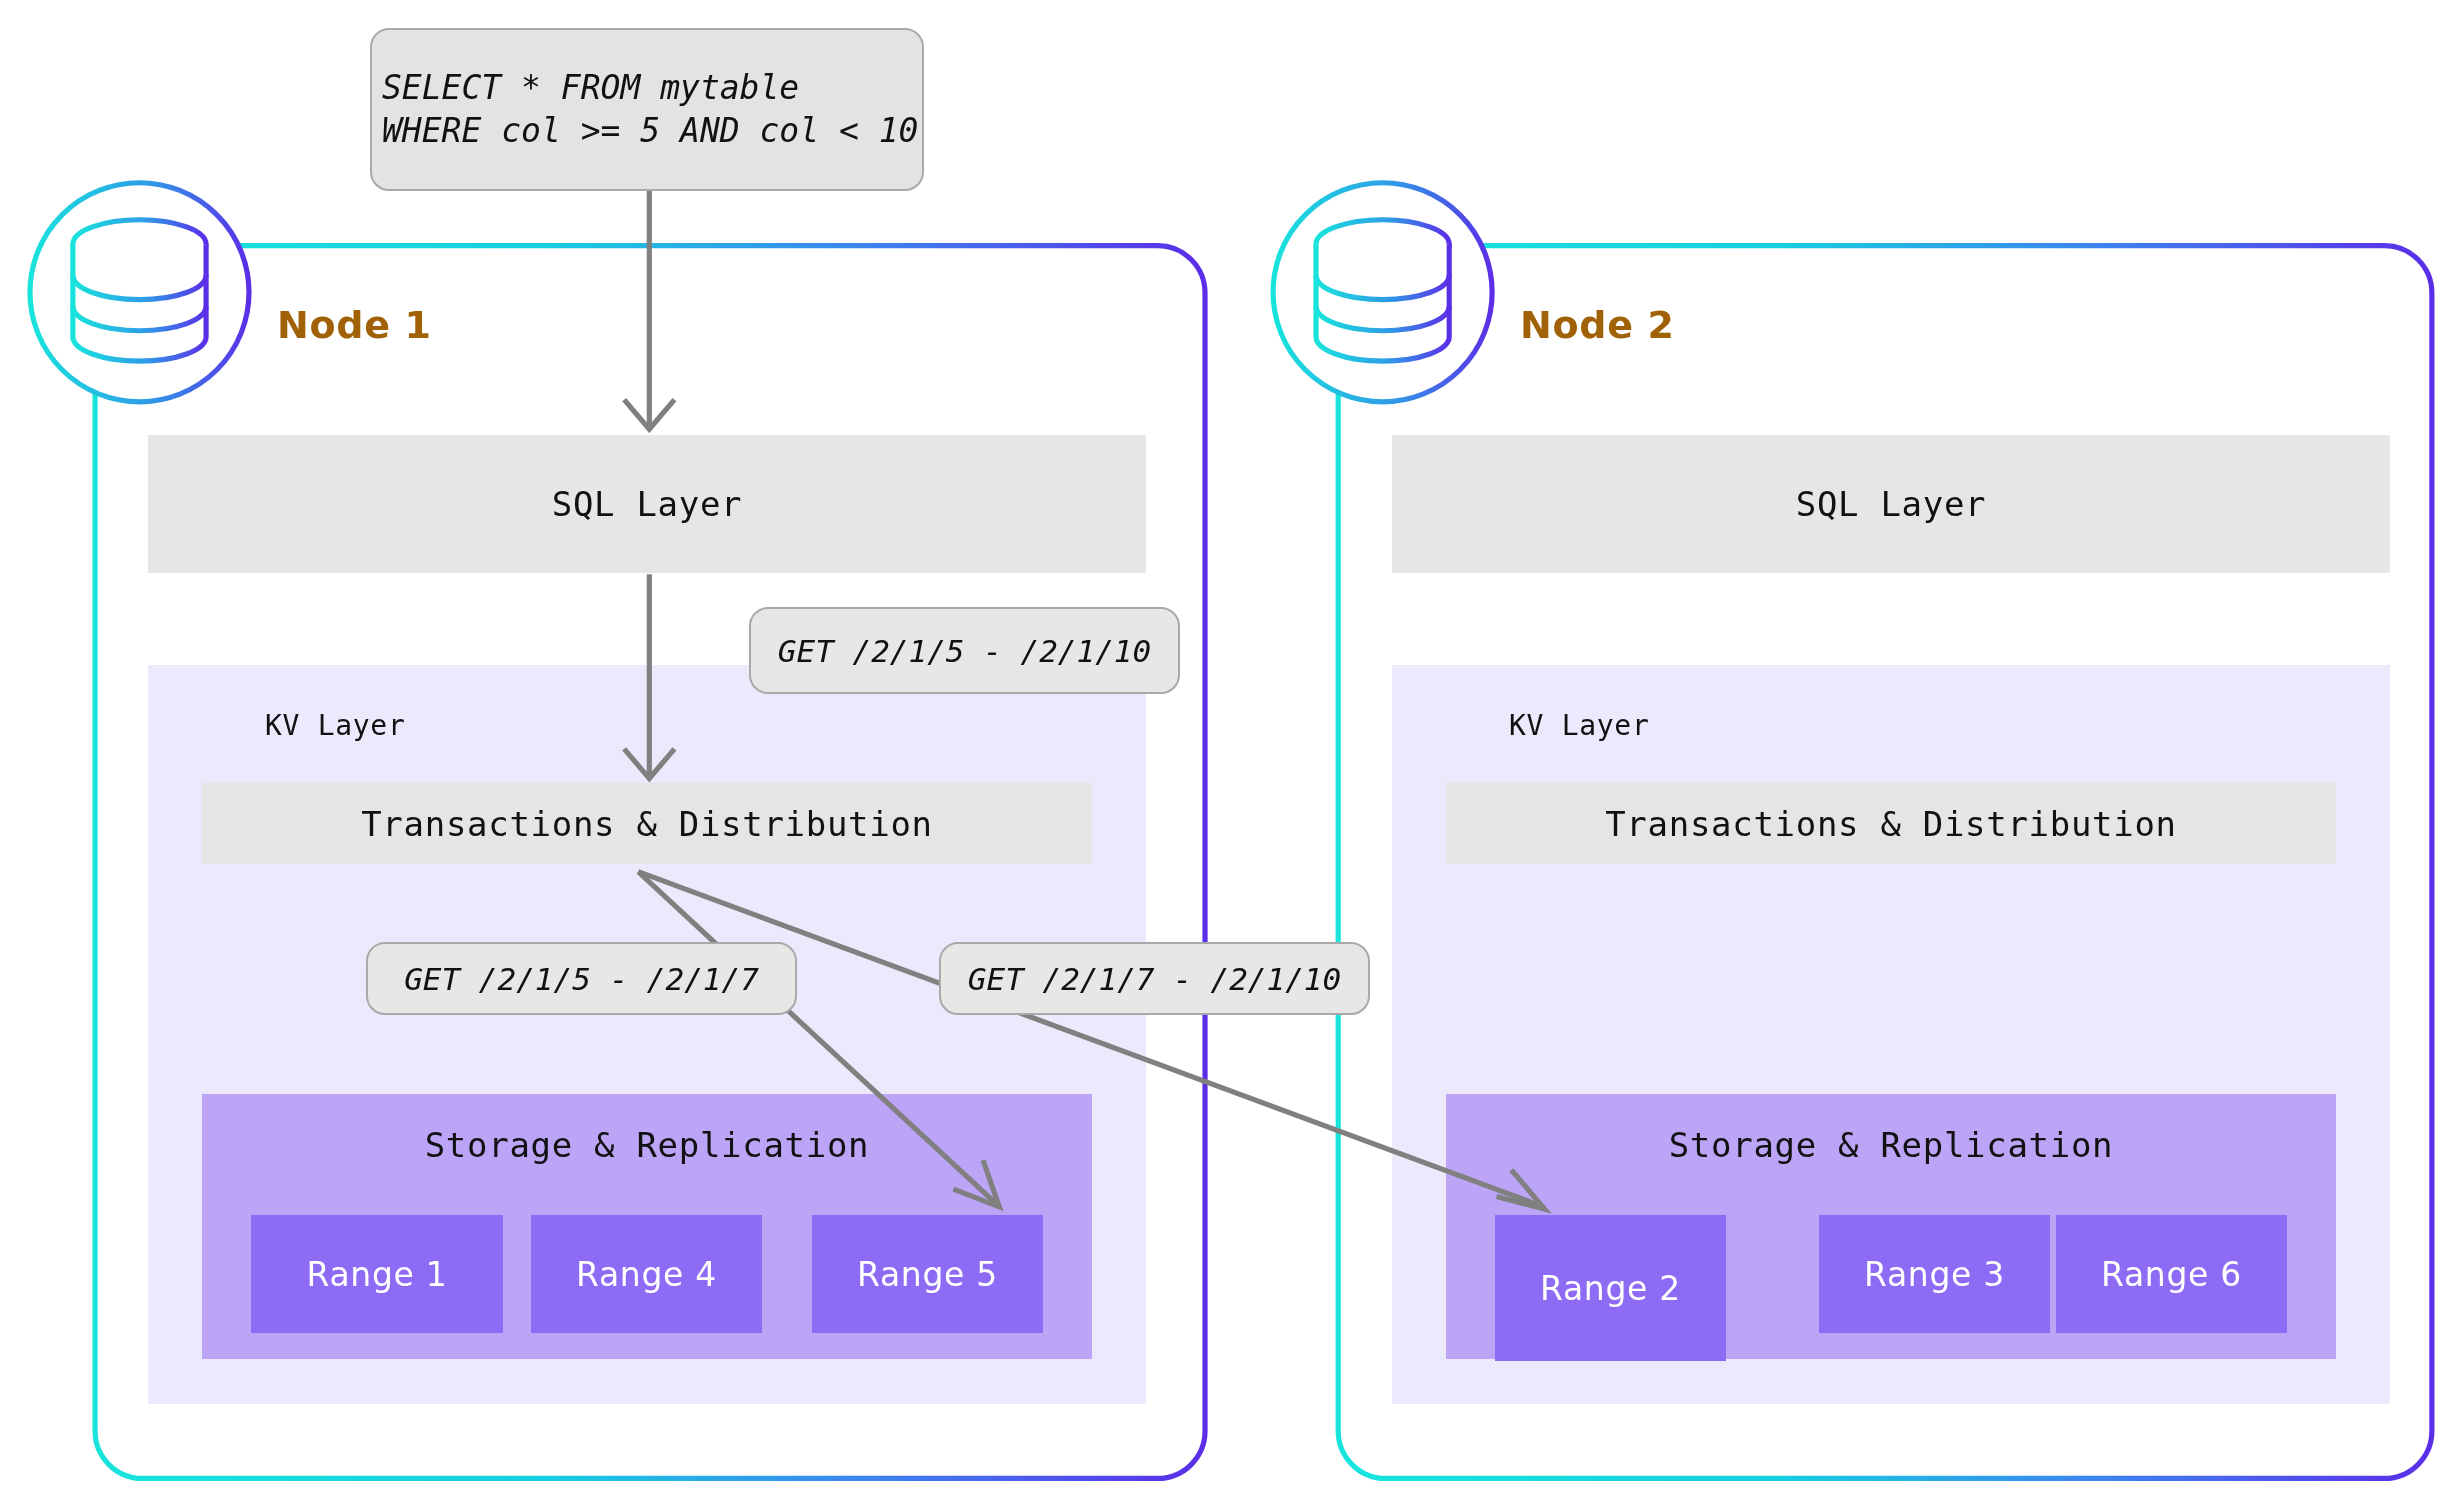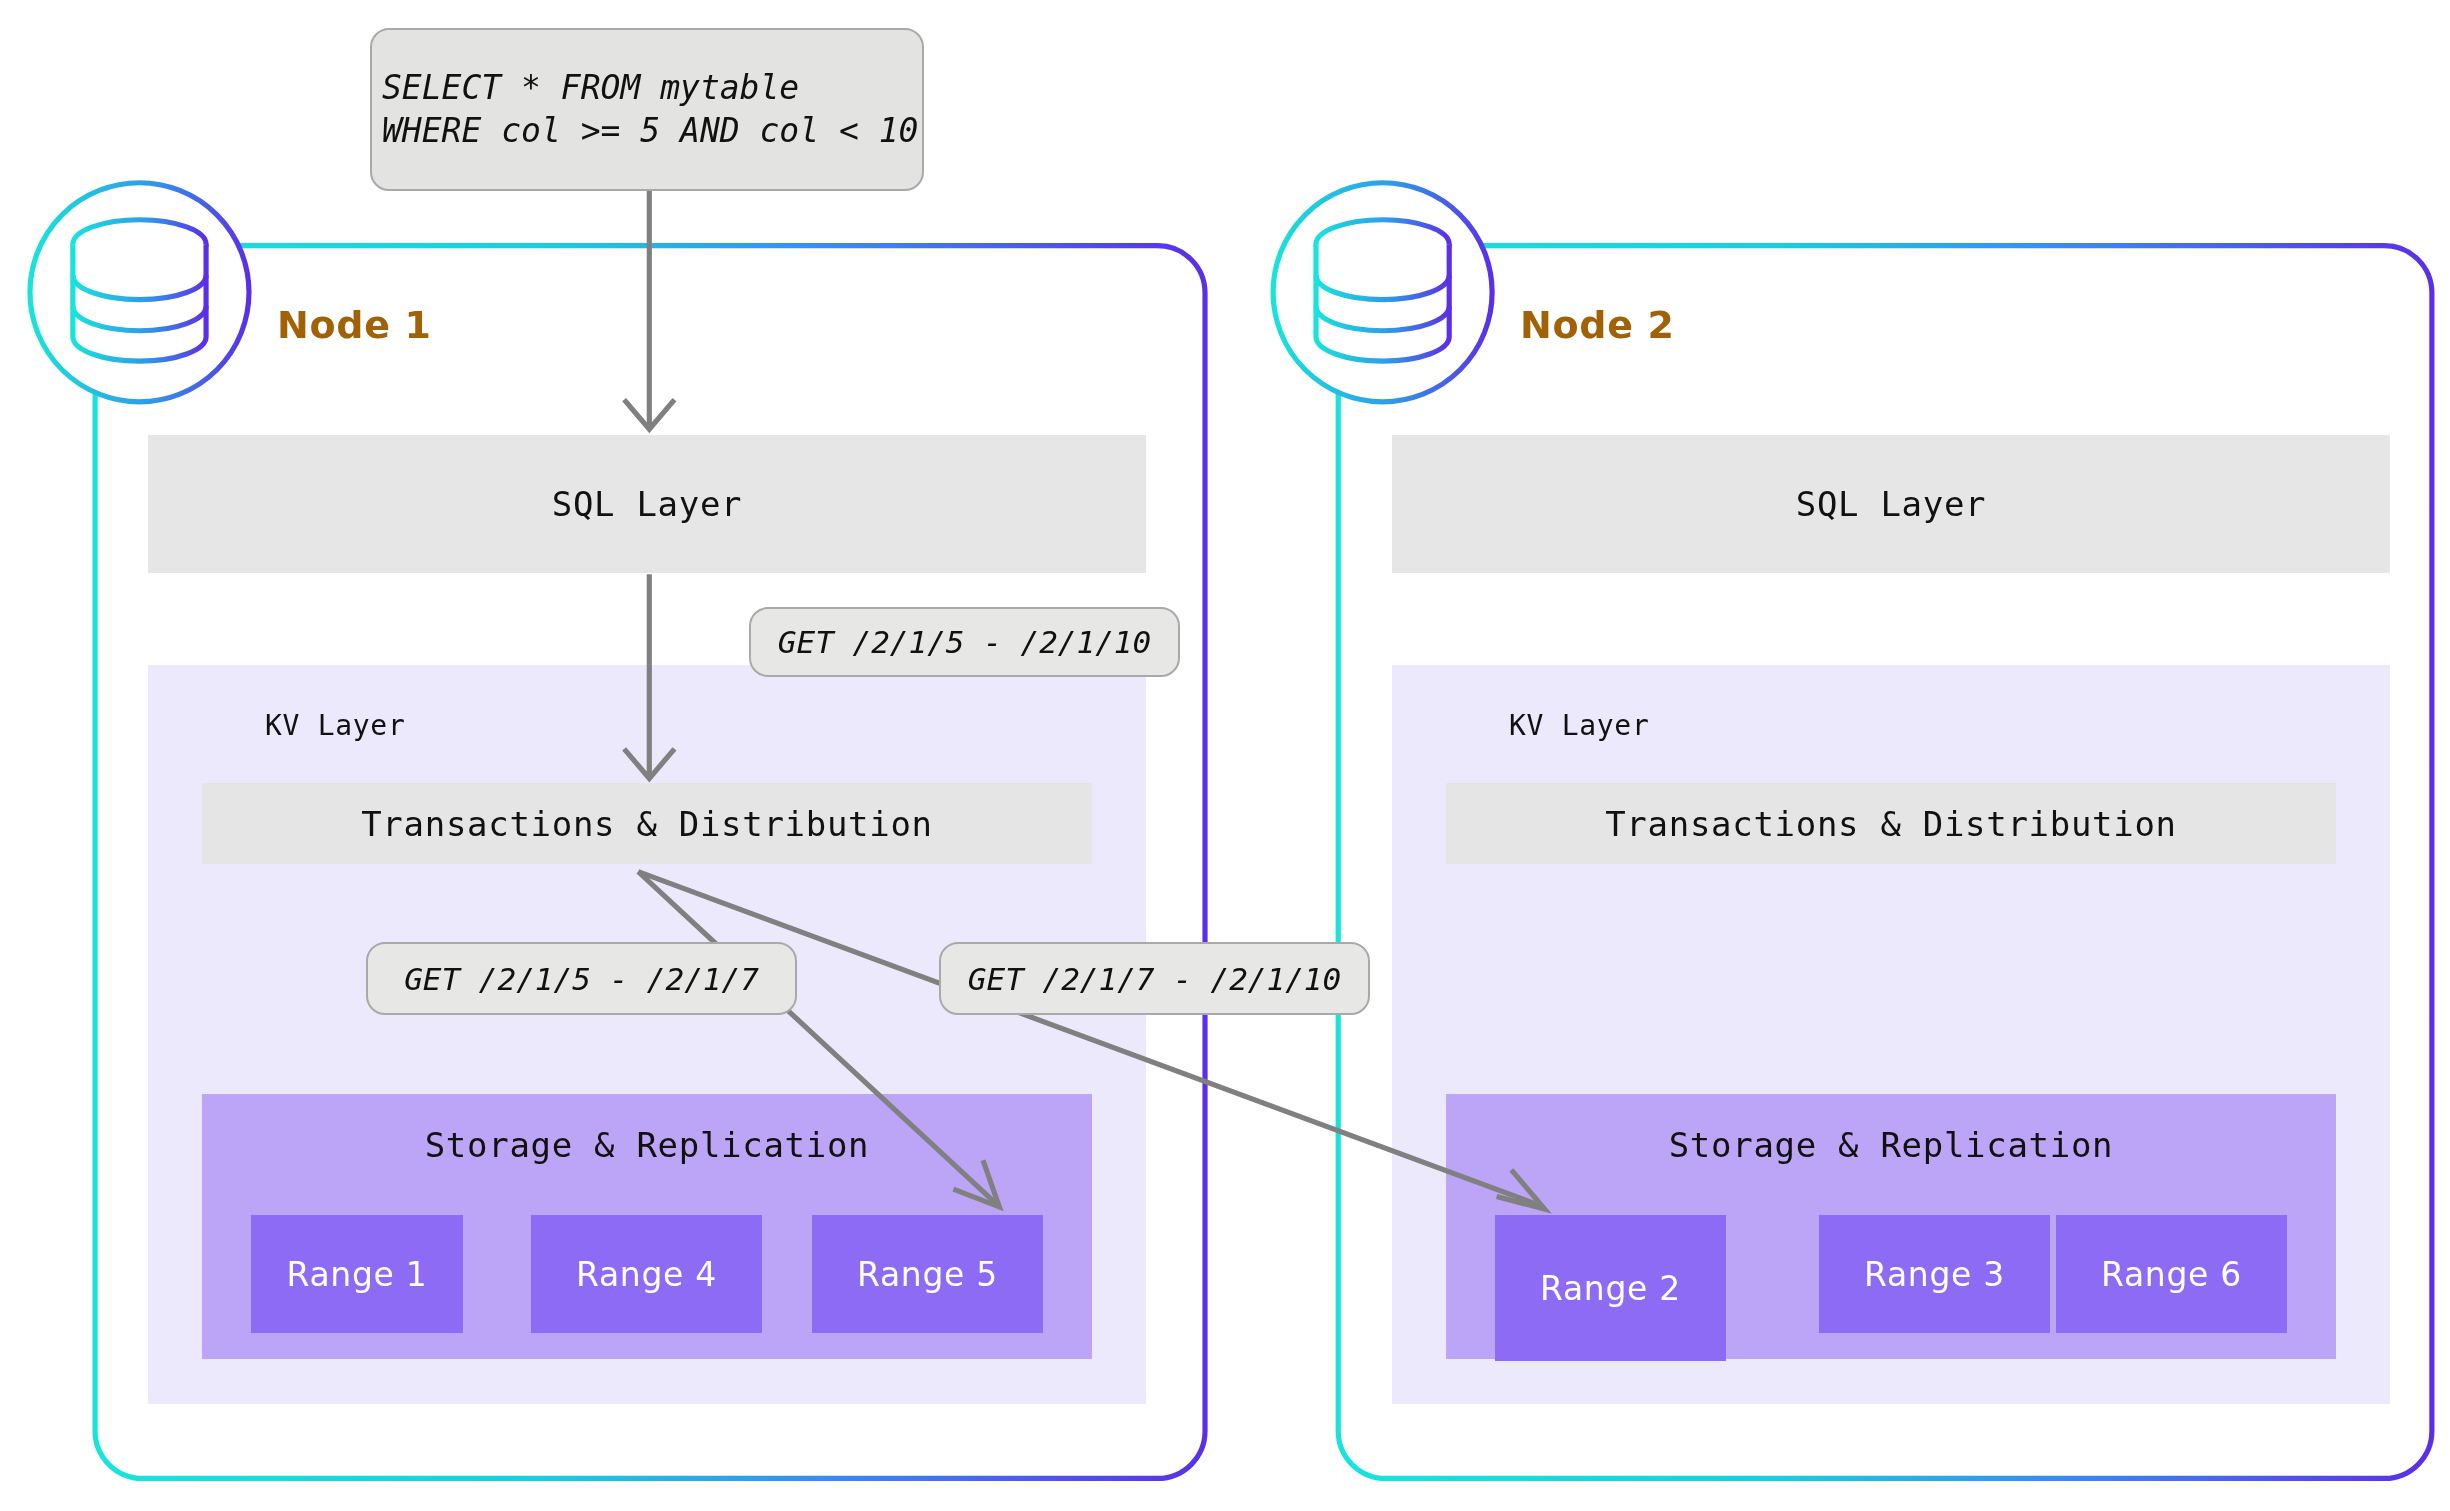--- a/index.html
+++ b/index.html
@@ -197,21 +197,21 @@
 
   <div class="kv-panel" style="left:148px; top:665px; width:998px; height:739px;"></div>
   <div class="kv-label" style="left:265px; top:709px;">KV Layer</div>
 
   <div class="txn-box" style="left:202px; top:783px; width:890px; height:81px;">
     <span>Transactions &amp; Distribution</span>
   </div>
 
   <div class="storage-box" style="left:202px; top:1094px; width:890px; height:265px;">
     <div class="storage-title" style="top:31px;">Storage &amp; Replication</div>
-    <div class="range-box" style="left:49px; top:121px; width:212px; height:118px;">
+    <div class="range-box" style="left:49px; top:121px; width:252px; height:118px;">
       <span>Range 1</span>
     </div>
     <div class="range-box" style="left:329px; top:121px; width:231px; height:118px;">
       <span>Range 4</span>
     </div>
     <div class="range-box" style="left:610px; top:121px; width:231px; height:118px;">
       <span>Range 5</span>
     </div>
   </div>
 
@@ -253,21 +253,21 @@
       <line x1="862" y1="1178" x2="1346" y2="1627"></line>
       <polyline points="1288,1607 1350,1631 1328,1568"></polyline>
 
       <line x1="862" y1="1178" x2="2083" y2="1630"></line>
       <polyline points="2022,1617 2087,1634 2042,1581"></polyline>
     </g>
   </svg>
 
   <div class="query-box" style="left:370px; top:28px; width:554px; height:163px;padding-left:10px;"><span>SELECT * FROM mytable</span><span>WHERE col &gt;= 5 AND col &lt; 10</span></div>
 
-  <div class="pill" style="left:749px; top:607px; width:431px; height:70px;">
+  <div class="pill" style="left:749px; top:607px; width:431px; height:87px;">
     <span>GET /2/1/5 - /2/1/10</span>
   </div>
 
   <div class="pill" style="left:366px; top:942px; width:431px; height:73px;">
     <span>GET /2/1/5 - /2/1/7</span>
   </div>
 
   <div class="pill" style="left:939px; top:942px; width:431px; height:73px;">
     <span>GET /2/1/7 - /2/1/10</span>
   </div>

